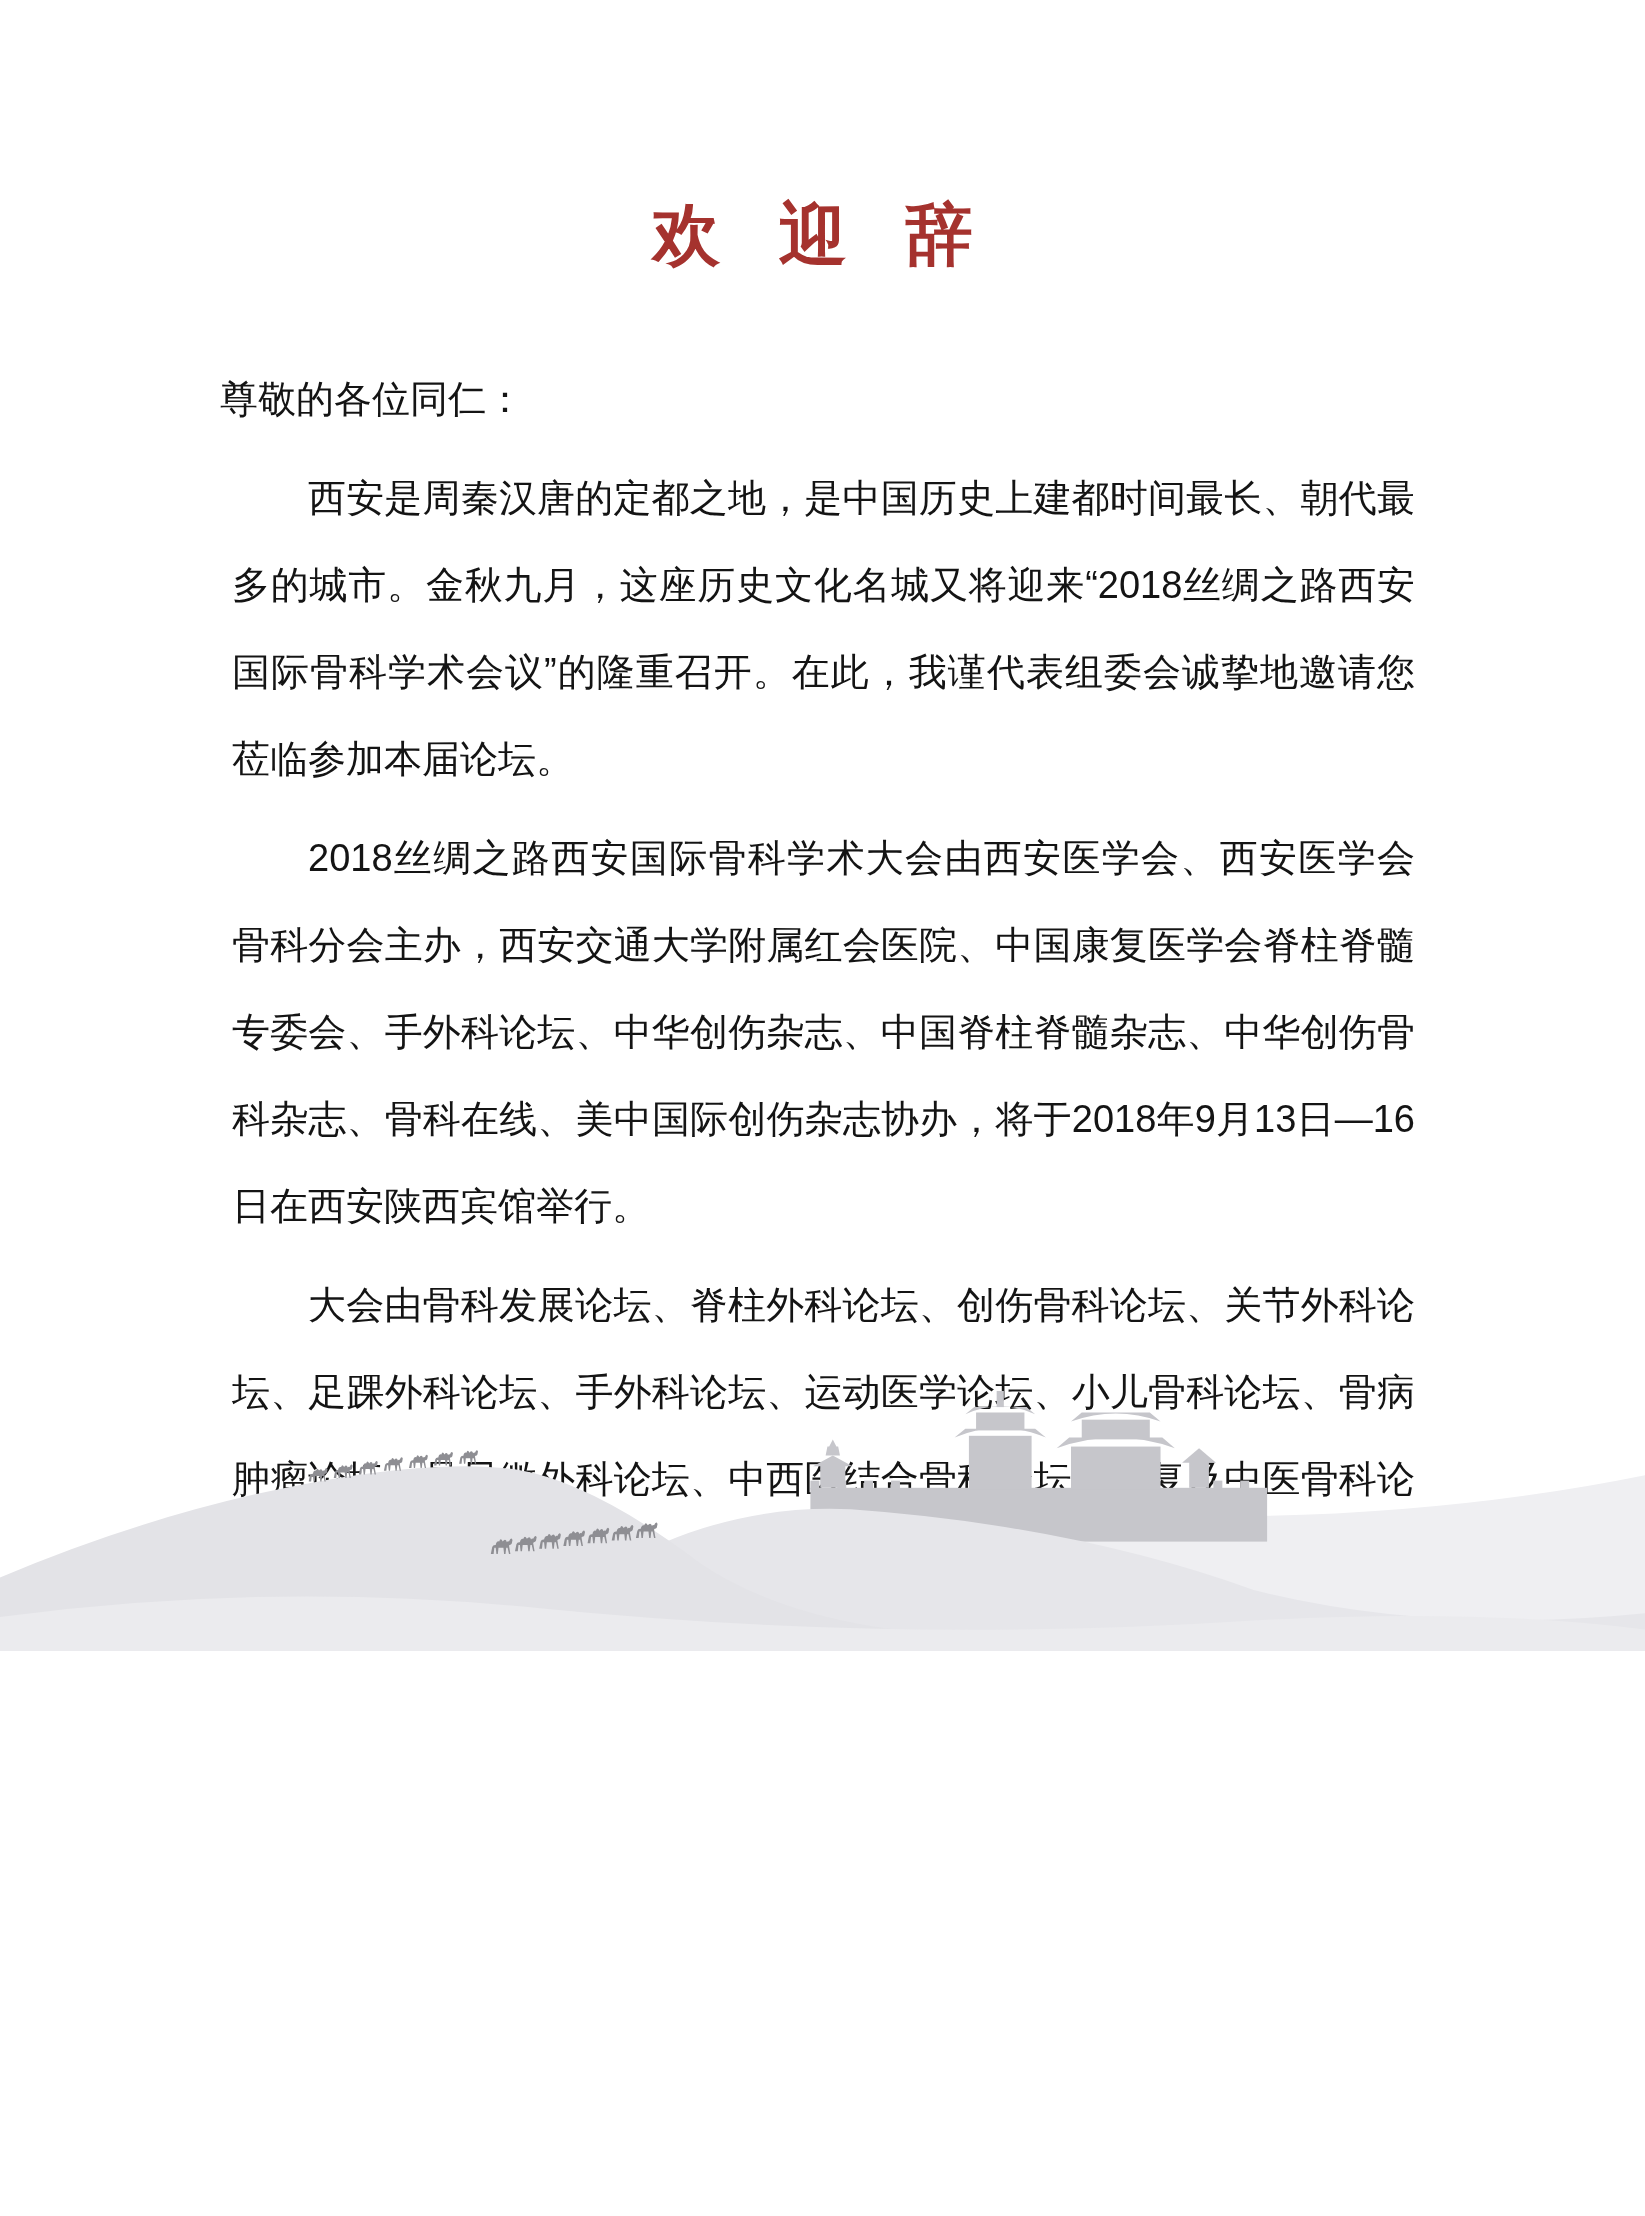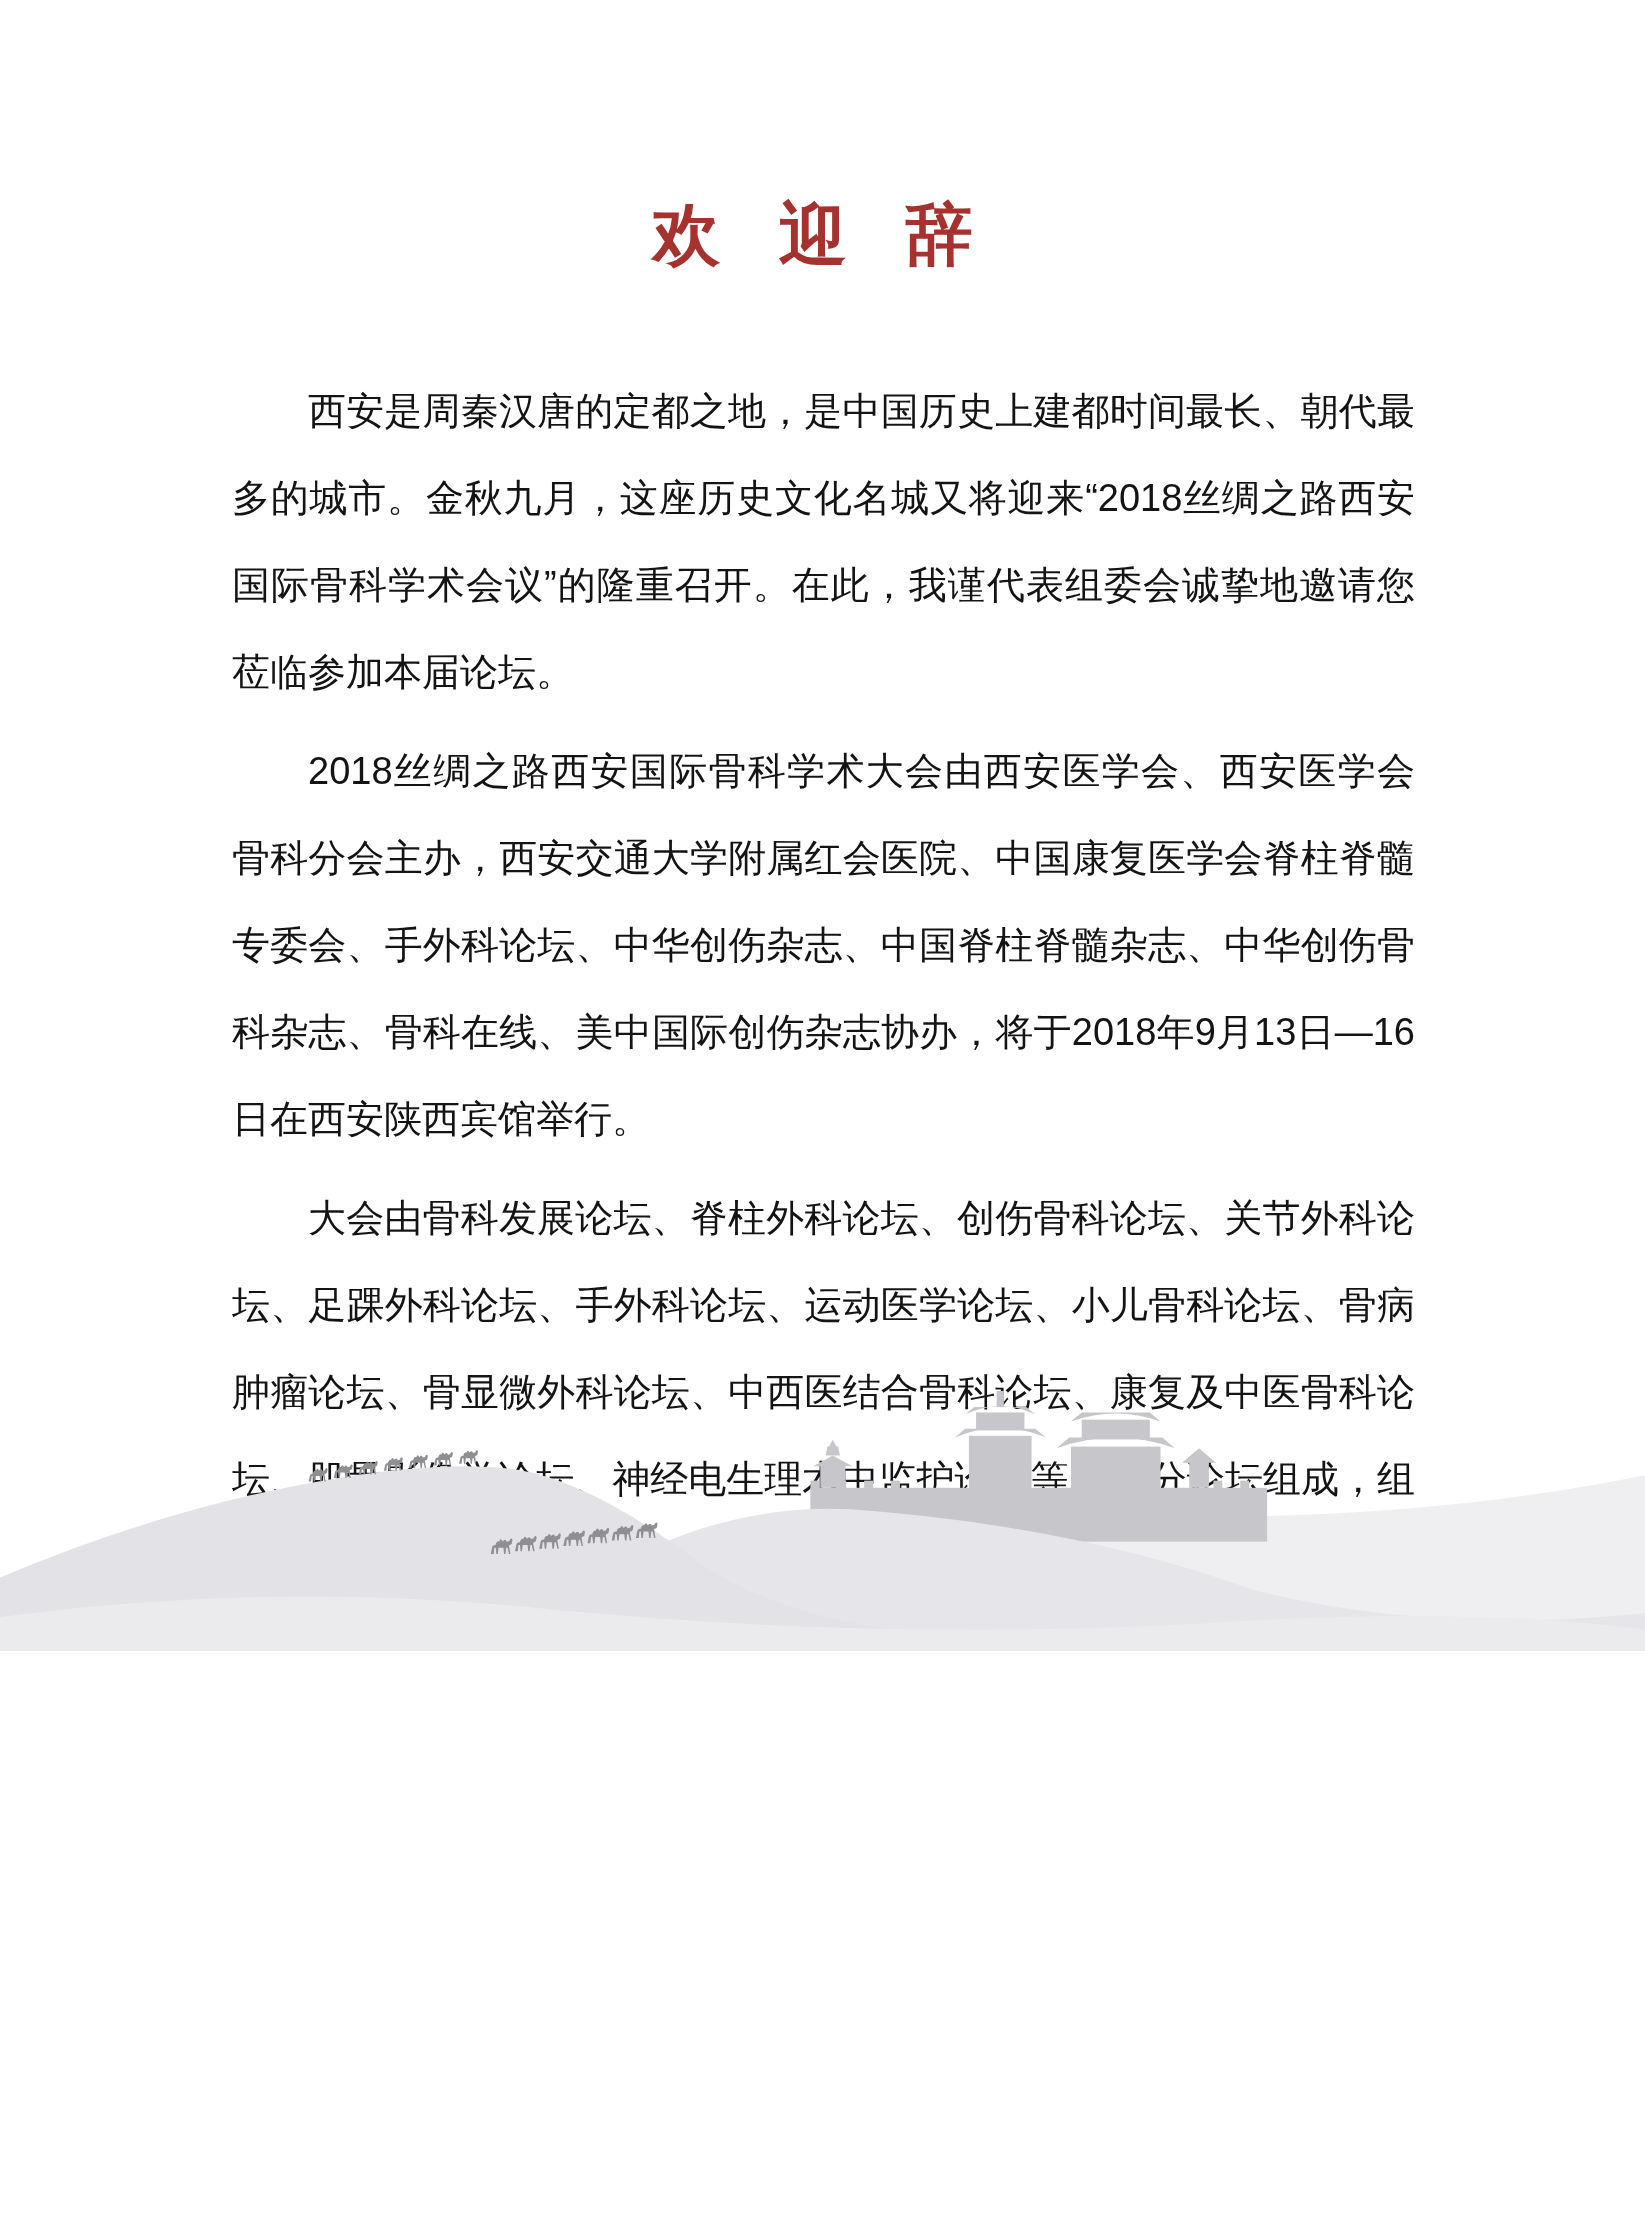--- a/index.html
+++ b/index.html
@@ -60,20 +60,21 @@
   }
 </style>
 </head>
 <body>
 
 <div class="page">
 
   <h1 class="title">欢 迎 辞</h1>
 
   <div class="letter">
+    <div class="salutation">尊敬的各位同仁：</div>
     <p>西安是周秦汉唐的定都之地，是中国历史上建都时间最长、朝代最多的城市。金秋九月，这座历史文化名城又将迎来“2018丝绸之路西安国际骨科学术会议”的隆重召开。在此，我谨代表组委会诚挚地邀请您莅临参加本届论坛。</p>
     <p>2018丝绸之路西安国际骨科学术大会由西安医学会、西安医学会骨科分会主办，西安交通大学附属红会医院、中国康复医学会脊柱脊髓专委会、手外科论坛、中华创伤杂志、中国脊柱脊髓杂志、中华创伤骨科杂志、骨科在线、美中国际创伤杂志协办，将于2018年9月13日—16日在西安陕西宾馆举行。</p>
     <p>大会由骨科发展论坛、脊柱外科论坛、创伤骨科论坛、关节外科论坛、足踝外科论坛、手外科论坛、运动医学论坛、小儿骨科论坛、骨病肿瘤论坛、骨显微外科论坛、中西医结合骨科论坛、康复及中医骨科论坛、肌骨影像学论坛、神经电生理术中监护论坛等14个分论坛组成，组委会特别邀请到了国内外著名骨科专家教授到会进行专题演讲，并对相关疑难病症进行辩论与争鸣。内容涵盖骨科各专业前沿知识及最新进展，是一次难得的学术盛会。我相信，大会的成功举办必将会使与会者从专业理论到临床技术得到全面升华，并将促进我国骨科事业的蓬勃发展。我们将在古城西安欢迎您参加本届论坛，让我们共祝论坛圆满成功！</p>
   </div>
 
   <div class="signatures">
 
     <div class="sig-group">
       <span class="sig-label">大会主席：</span>
       <svg class="sig-art" width="322" height="116" viewBox="0 0 360 260" aria-hidden="true">

